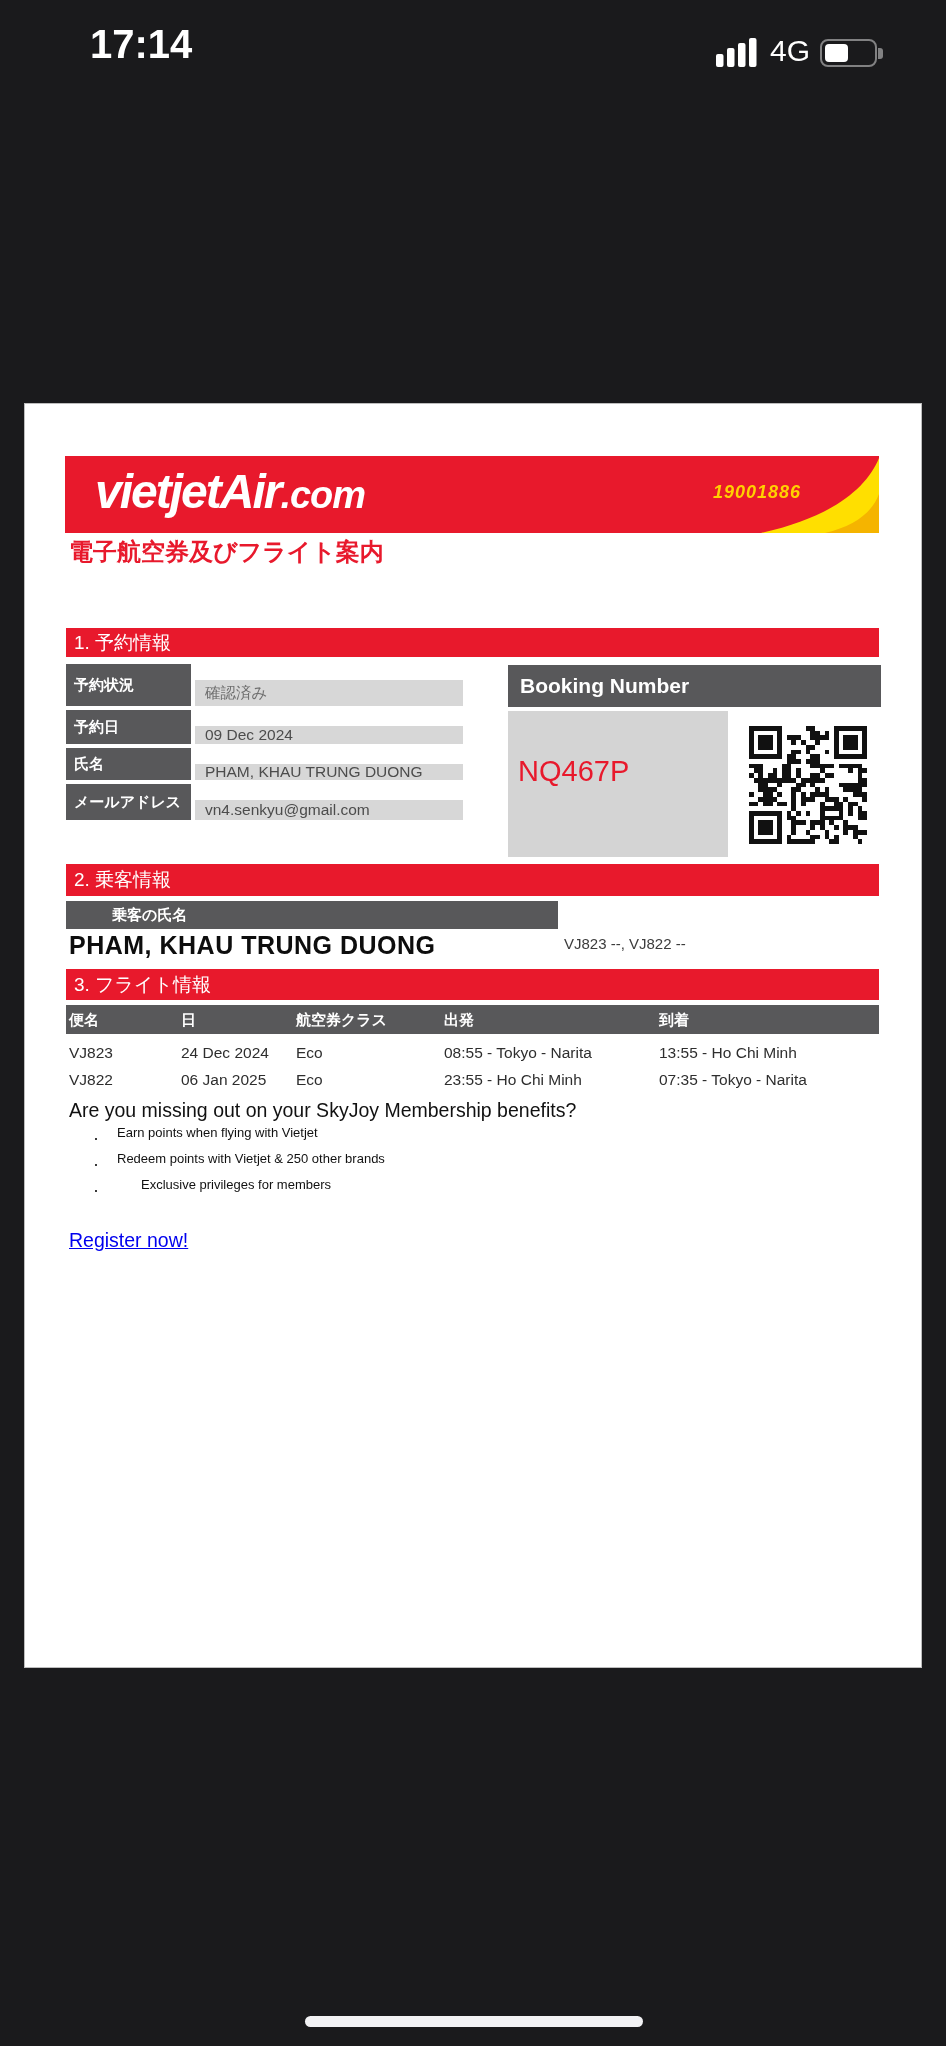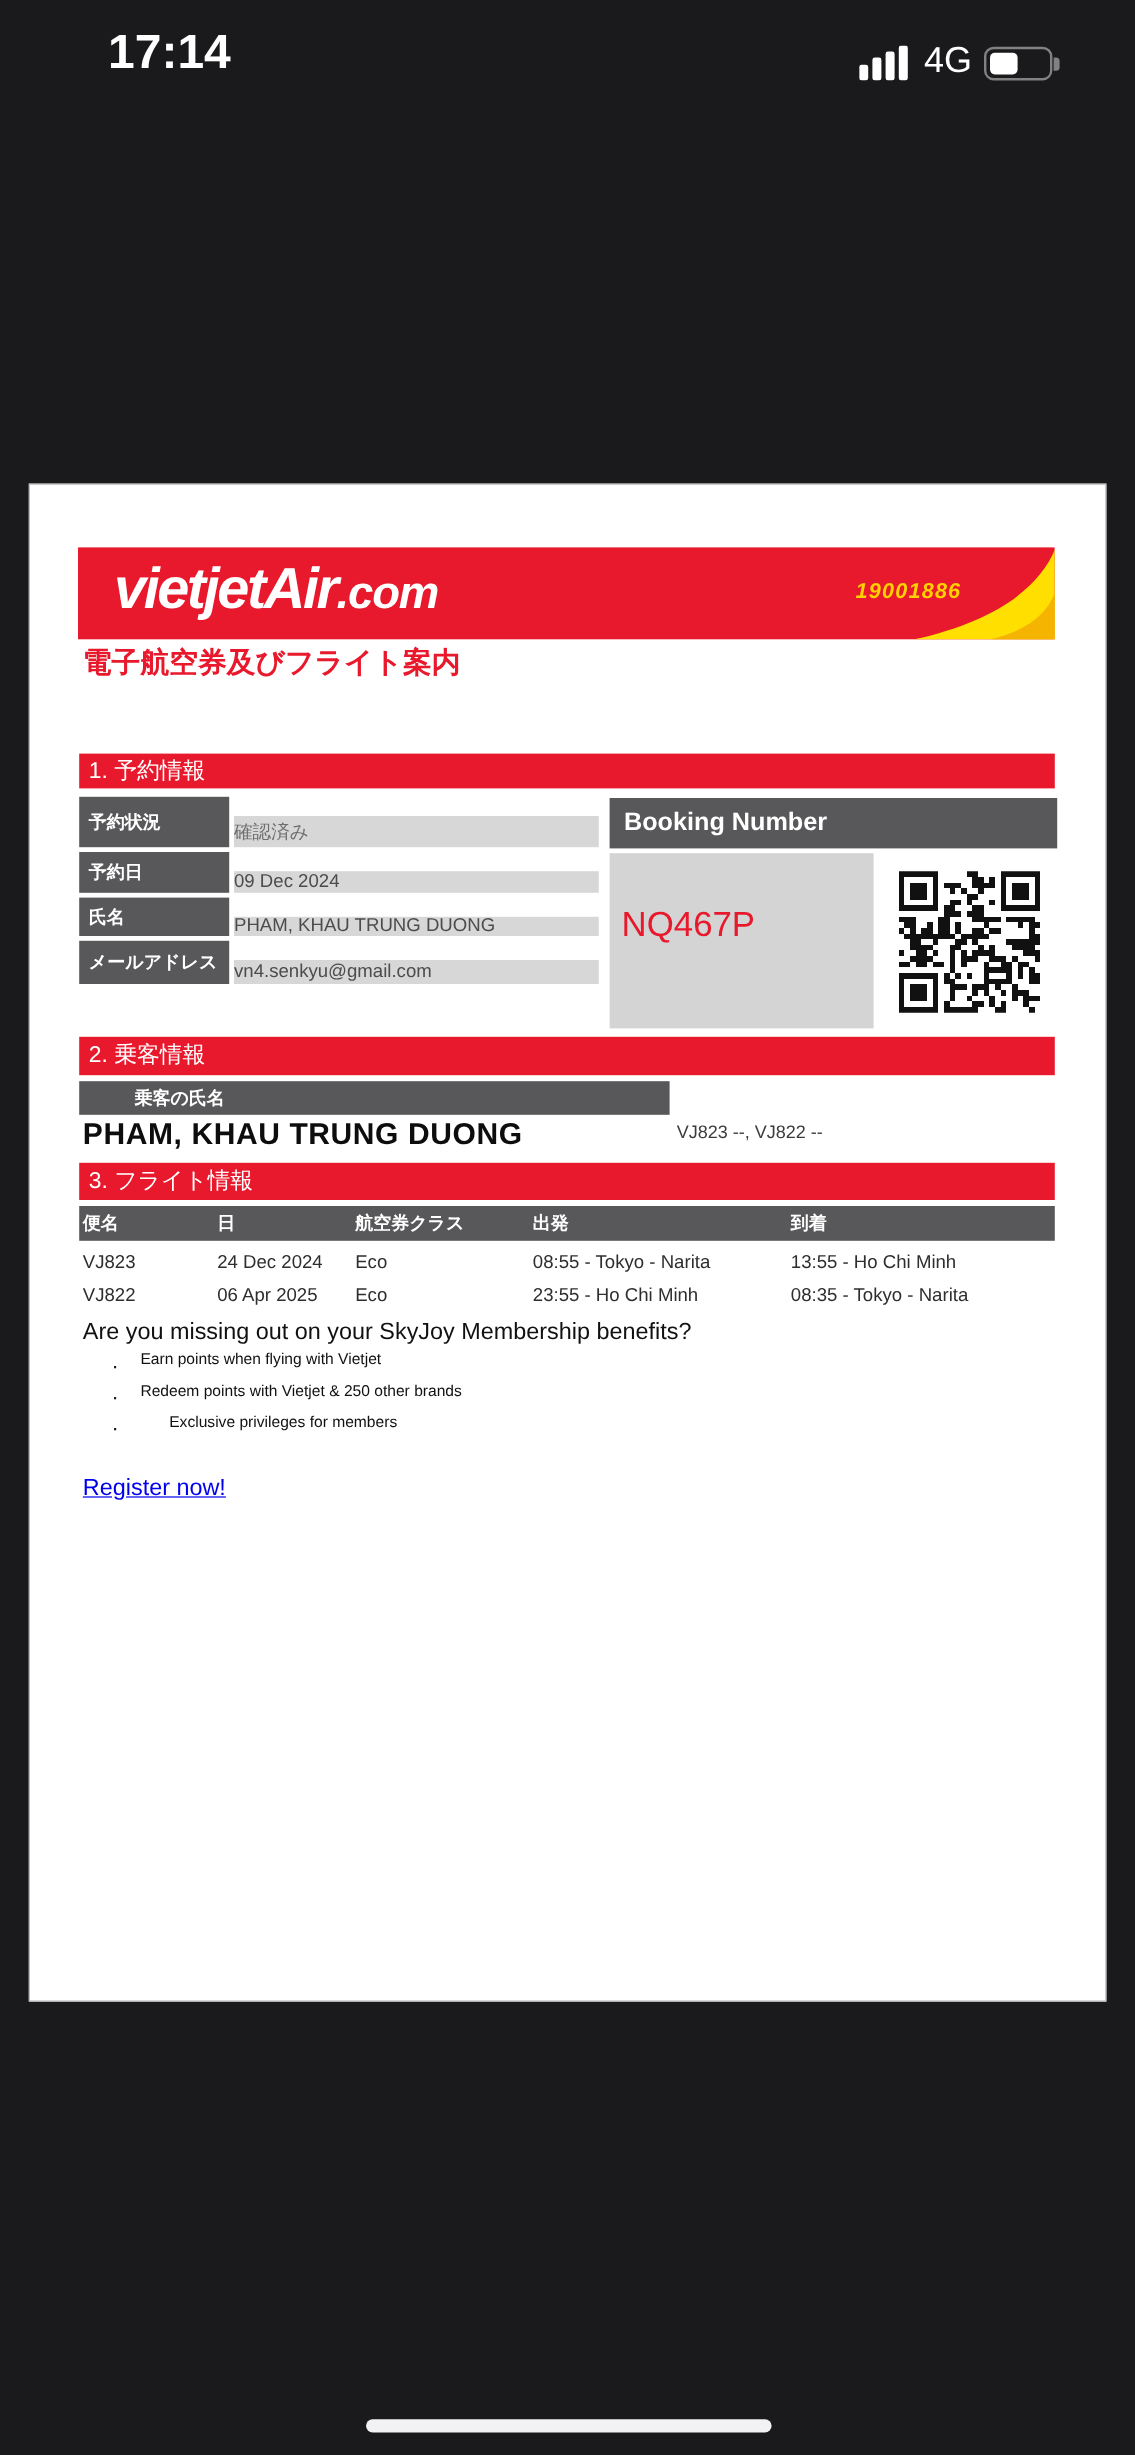--- a/index.html
+++ b/index.html
@@ -29,22 +29,22 @@
   .hotline{position:absolute;left:648px;top:26px;color:#ffd100;font-size:18px;font-weight:bold;font-style:italic;letter-spacing:1px;}
   .subtitle{position:absolute;left:44px;top:132px;color:#e8192c;font-size:24px;font-weight:bold;}
   .secbar{position:absolute;left:41px;width:813px;background:#e8192c;color:#fff;
     font-weight:normal;font-size:19px;box-sizing:border-box;padding-left:8px;}
   .secbar.s1{top:224px;height:29px;line-height:29px;}
   .secbar.s2{top:460px;height:32px;line-height:32px;}
   .secbar.s3{top:565px;height:31px;line-height:31px;}
   .kv-row{position:absolute;left:41px;width:433px;}
   .kv-label{position:absolute;left:0;top:0;bottom:0;width:125px;background:#58585a;color:#fff;
     font-size:15px;font-weight:bold;box-sizing:border-box;padding-left:8px;display:flex;align-items:center;}
-  .kv-value{position:absolute;left:129px;top:16px;bottom:0;width:304px;background:#d7d7d7;color:#4c4c4c;
-    font-size:15.5px;box-sizing:border-box;display:flex;align-items:center;}
+  .kv-value{position:absolute;left:129px;top:16px;bottom:0;width:268px;background:#d7d7d7;color:#4c4c4c;
+    font-size:15.5px;box-sizing:border-box;padding-left:10px;display:flex;align-items:center;}
   .bk-header{position:absolute;left:483px;top:261px;width:373px;height:42px;background:#58585a;
     color:#fff;font-size:21px;font-weight:bold;line-height:42px;box-sizing:border-box;padding-left:12px;}
   .bk-box{position:absolute;left:483px;top:307px;width:220px;height:146px;background:#d4d4d4;}
   .bk-num{position:absolute;left:10px;top:44px;color:#e8192c;font-size:29px;}
   .qr{position:absolute;left:724px;top:322px;width:118px;height:118px;}
   .p-cell{position:absolute;top:497px;height:28px;background:#58585a;color:#fff;font-size:15px;
     font-weight:bold;box-sizing:border-box;padding-left:8px;display:flex;align-items:center;}
   .p-cell.c1{left:41px;width:492px;padding-left:46px;}
   .p-cell.c2{left:536px;width:318px;}
   .p-name{position:absolute;left:44px;top:527px;color:#0d0d0d;font-size:25px;font-weight:bold;letter-spacing:.5px;}
@@ -448,24 +448,24 @@
     </div>
     <div class="f-row" style="top:636px;">
       <span class="fc1">VJ823</span>
       <span class="fc2">24 Dec 2024</span>
       <span class="fc3">Eco</span>
       <span class="fc4">08:55 - Tokyo - Narita</span>
       <span class="fc5">13:55 - Ho Chi Minh</span>
     </div>
     <div class="f-row" style="top:663px;">
       <span class="fc1">VJ822</span>
-      <span class="fc2">06 Apr 2025</span>
+      <span class="fc2">06 Jan 2025</span>
       <span class="fc3">Eco</span>
       <span class="fc4">23:55 - Ho Chi Minh</span>
-      <span class="fc5">08:35 - Tokyo - Narita</span>
+      <span class="fc5">07:35 - Tokyo - Narita</span>
     </div>
 
     <div class="sj-q">Are you missing out on your SkyJoy Membership benefits?</div>
     <div class="sj-dot" style="top:724px;">·</div>
     <div class="sj-b" style="left:92px;top:721px;">Earn points when flying with Vietjet</div>
     <div class="sj-dot" style="top:750px;">·</div>
     <div class="sj-b" style="left:92px;top:747px;">Redeem points with Vietjet &amp; 250 other brands</div>
     <div class="sj-dot" style="top:776px;">·</div>
     <div class="sj-b" style="left:92px;top:773px;margin-left:24px;">Exclusive privileges for members</div>
 

